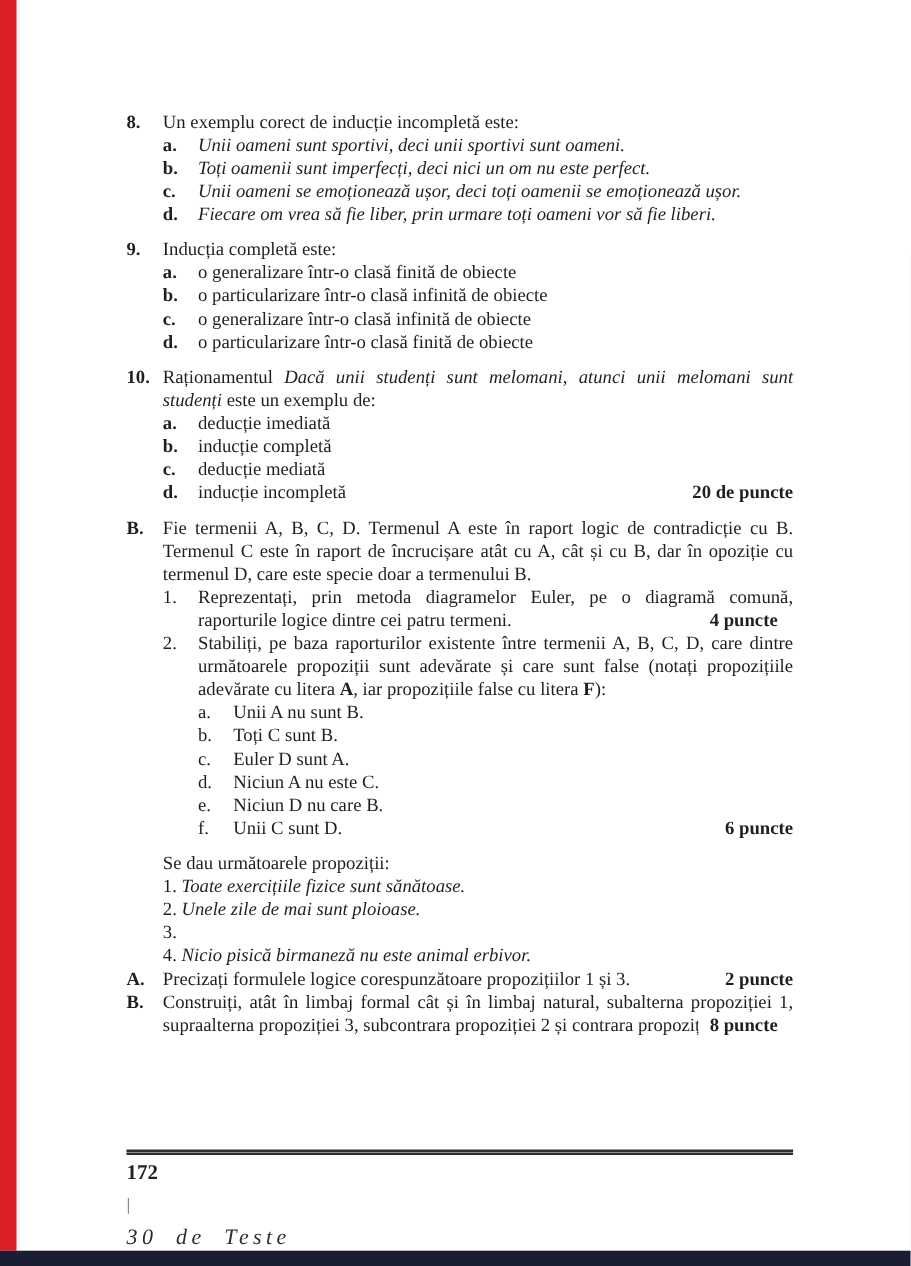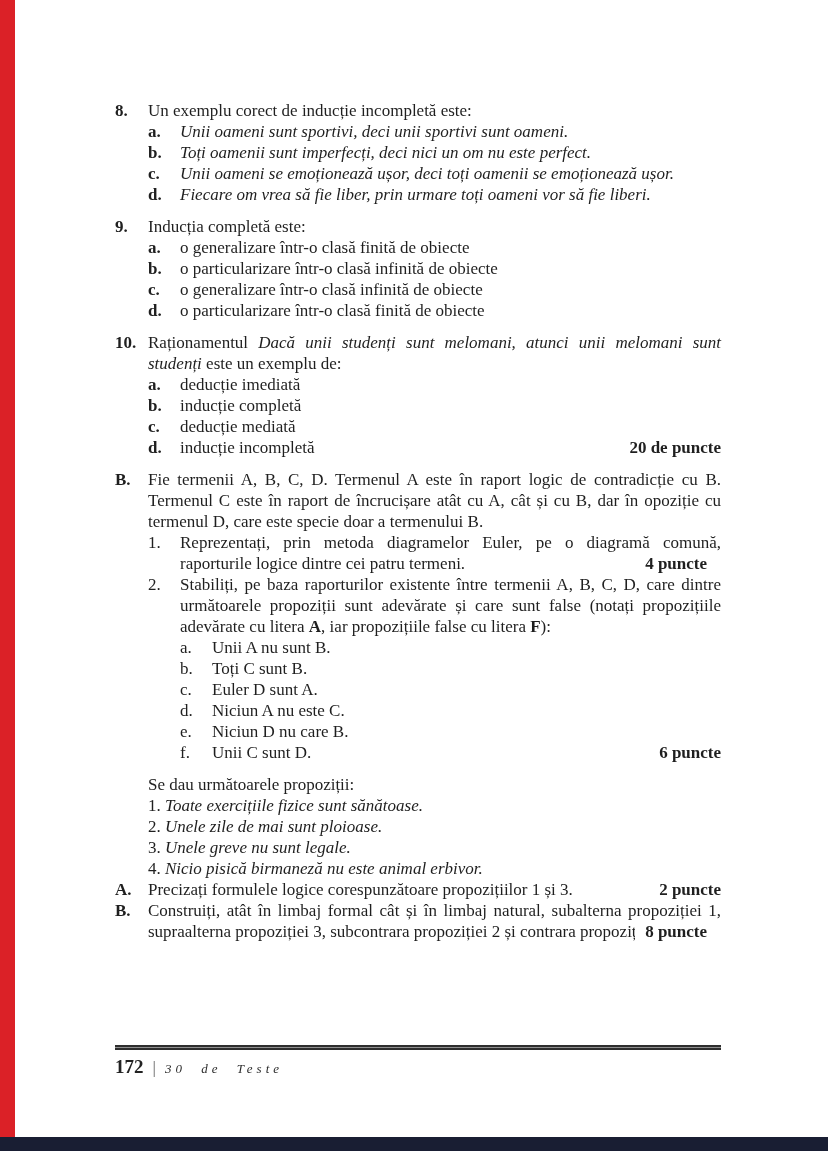--- a/index.html
+++ b/index.html
@@ -31,25 +31,25 @@
     display:flex;justify-content:space-between;align-items:flex-end;
     font-weight:bold;font-size:17.5px;border-bottom:2.5px solid #1c1c1c;
     padding-bottom:2px;margin:16px 0 15px 0;
   }
   .footer-rule{
     position:absolute;left:115px;top:1045px;width:606px;height:5px;
     background:linear-gradient(#2e2e2e 0 42%,#909090 42% 58%,#2e2e2e 58% 100%);
   }
   .footer-text{
     position:absolute;left:115px;top:1056px;width:606px;
-    font-size:16px;display:flex;align-items:baseline;gap:9px;
+    font-size:16px;display:flex;align-items:baseline;gap:9px;flex-direction:column;
   }
   .footer-page{font-weight:bold;font-size:19px;color:#222;}
   .footer-sep{color:#8a8a8a;font-weight:bold;}
-  .footer-title{font-style:italic;letter-spacing:4px;word-spacing:8px;font-size:13px;color:#2c2c2c;}
+  .footer-title{font-style:italic;letter-spacing:4px;word-spacing:8px;font-size:20px;color:#2c2c2c;}
 </style>
 </head>
 <body>
 
 <div class="page">
 
   <div class="edge-left" style="background-color: rgb(219, 33, 39);"></div>
   <div class="edge-bottom" style="background-color: rgb(25, 30, 51);"></div>
 
   <div class="content">
@@ -199,21 +199,21 @@
         <span class="num"></span>
         <div class="body">
           <div>Se dau următoarele propoziții:</div>
           <div class="opt">
             <span>1.</span>&nbsp;<span class="ital">Toate exercițiile fizice sunt sănătoase.</span>
           </div>
           <div class="opt">
             <span>2.</span>&nbsp;<span class="ital">Unele zile de mai sunt ploioase.</span>
           </div>
           <div class="opt">
-            <span>3.</span>&nbsp;<span class="ital">Unele greve nu sunt legale.</span>
+            <span>3.</span>&nbsp;
           </div>
           <div class="opt">
             <span>4.</span>&nbsp;<span class="ital">Nicio pisică birmaneză nu este animal erbivor.</span>
           </div>
         </div>
       </div>
       <div class="row">
         <span class="num">A.</span>
         <span class="body" style="display:flex;gap:32px;">
           <span>Precizați formulele logice corespunzătoare propozițiilor 1 și 3.</span>

